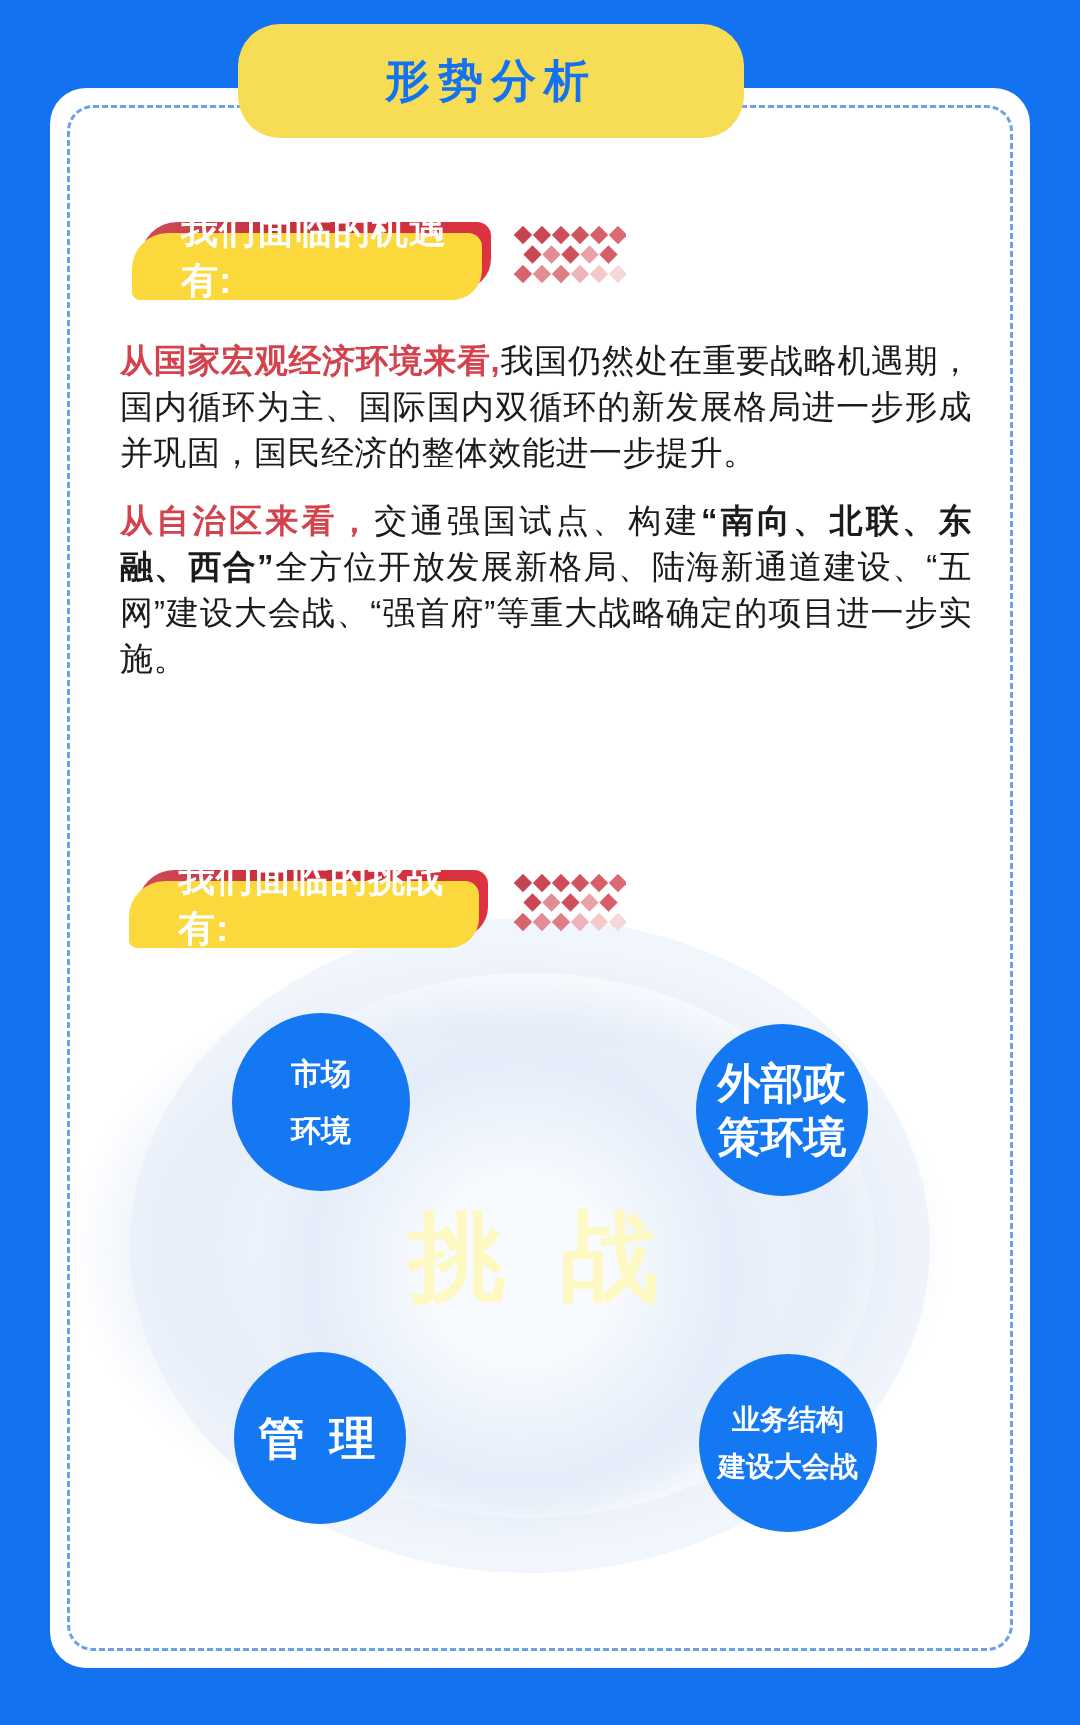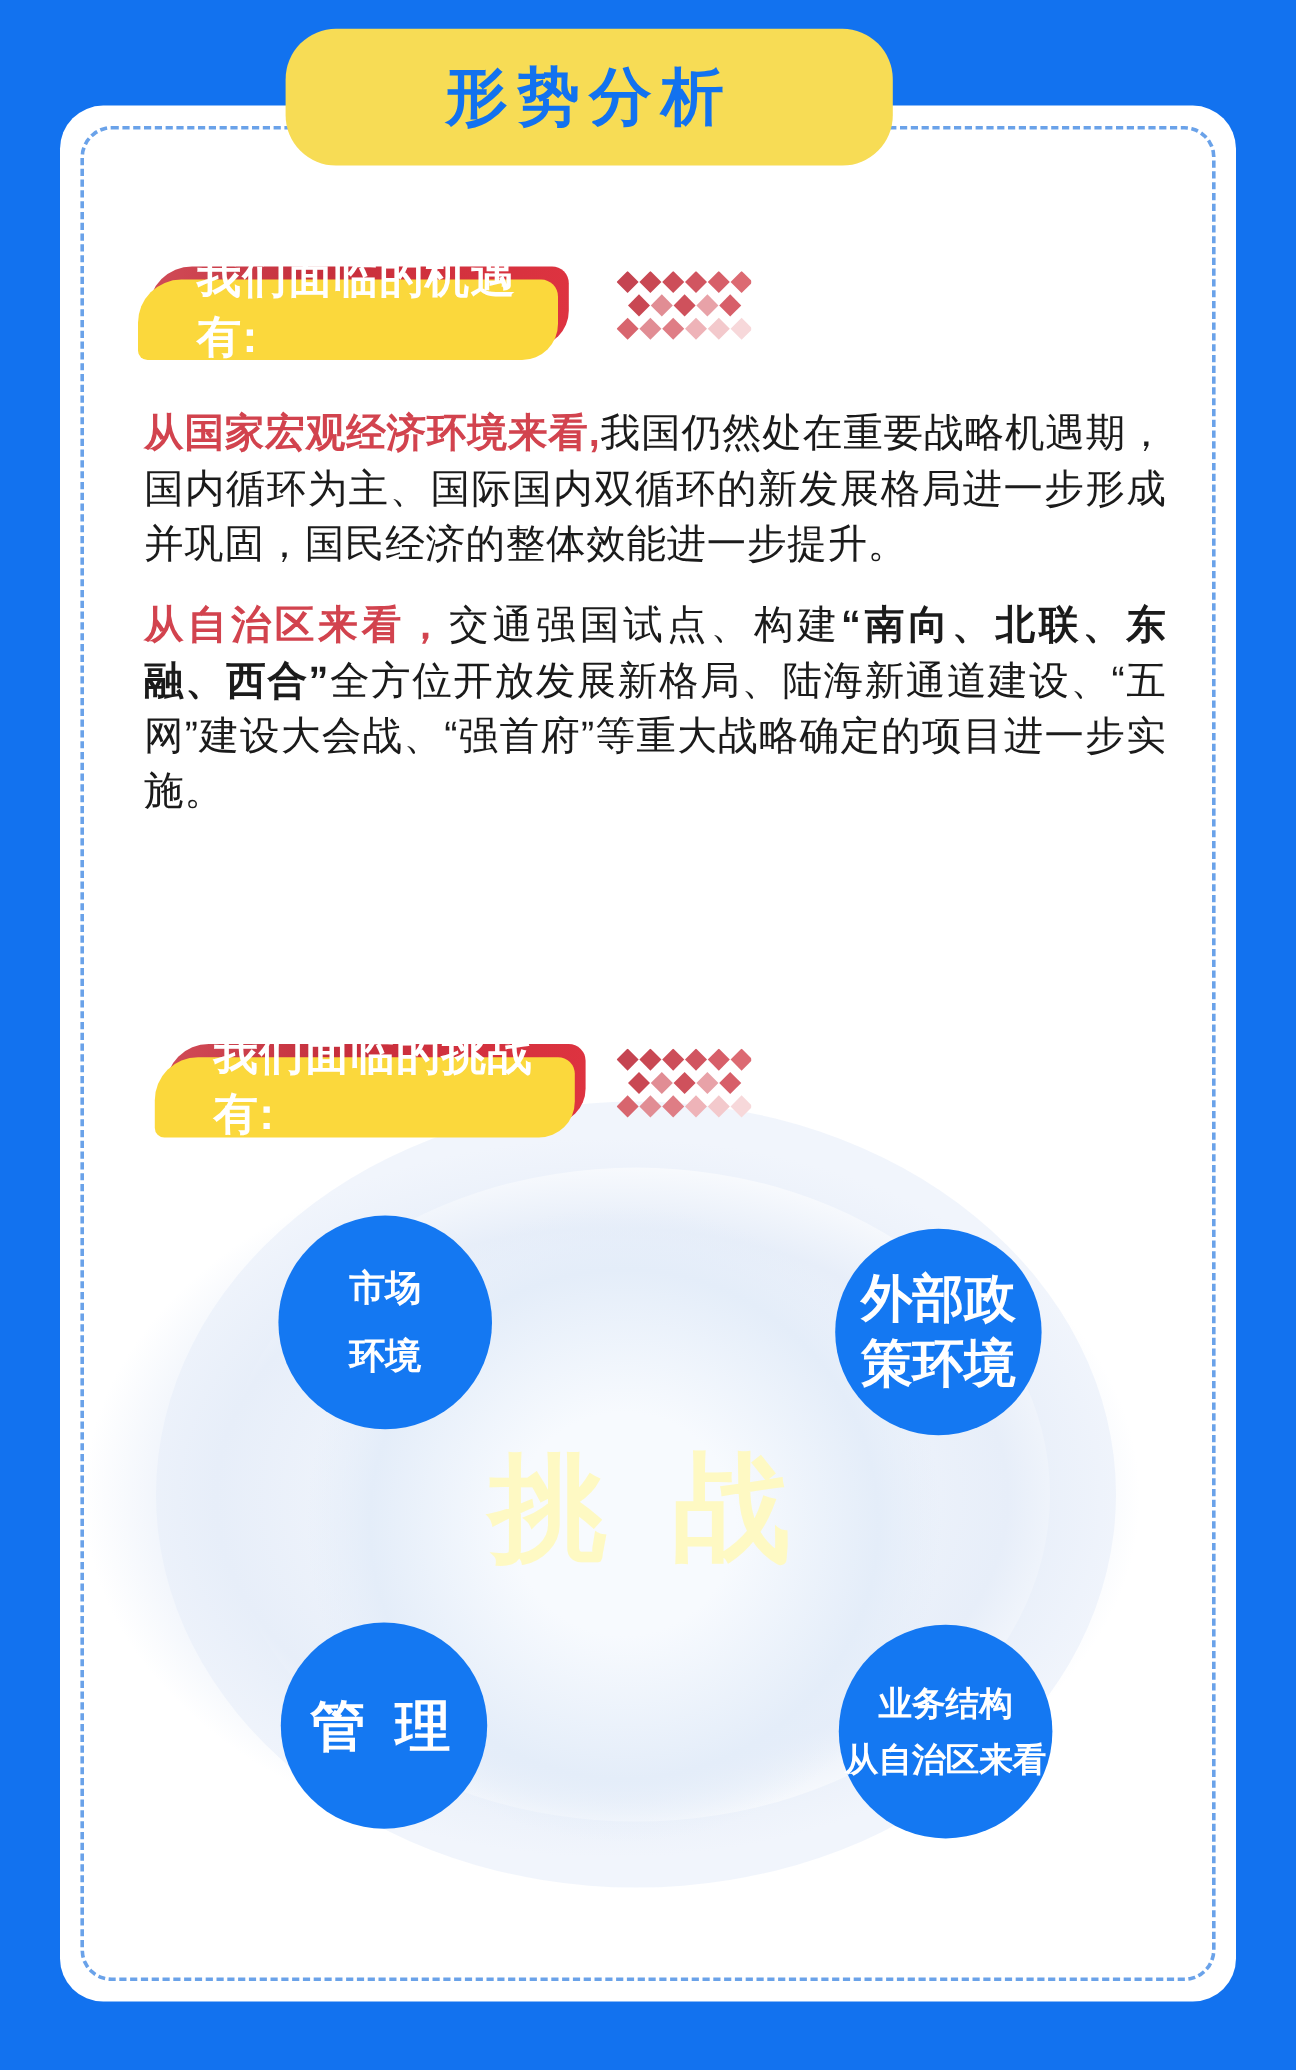--- a/index.html
+++ b/index.html
@@ -8,21 +8,21 @@
     background:#1272ef; overflow:hidden;
     font-family:"Liberation Sans", sans-serif;
   }
   
   .header-pill {
     position:absolute; left:238px; top:24px; width:506px; height:114px;
     background:#f7dc55; border-radius:42px; z-index:6;
     display:flex; align-items:center; justify-content:center;
   }
   .header-pill .title {
-    font-size:52px; font-weight:800; color:#1272ef; letter-spacing:8px;
+    font-size:45px; font-weight:800; color:#1272ef; letter-spacing:8px;
   }
   
   .card {
     position:absolute; left:50px; top:88px; width:980px; height:1580px;
     background:#ffffff; border-radius:36px; z-index:1;
   }
   .dashed-border {
     position:absolute; left:17px; top:17px; right:17px; bottom:17px;
     border:3px dashed #6aa2e9; border-radius:26px;
   }
@@ -33,21 +33,21 @@
     background:linear-gradient(105deg,#d04c58 0%,#c62f3c 38%,#df3340 100%);
     display:flex; align-items:center; padding-left:40px; box-sizing:border-box;
   }
   .section-banner::before {
     content:""; position:absolute; left:-9px; top:11px; width:100%; height:100%;
     background:#fbd83c; border-radius:inherit; z-index:-1;
   }
   .section-banner .banner-text {
     color:#ffffff; font-size:37px; font-weight:800; letter-spacing:1px;
   }
-  .banner-1 { left:124px; top:222px; }
+  .banner-1 { left:141px; top:222px; }
   .banner-2 { left:138px; top:870px; }
   
   .diamonds { position:absolute; width:112px; height:60px; z-index:3; }
   .d1 { left:514px; top:226px; }
   .d2 { left:514px; top:874px; }
   
   .paragraphs {
     position:absolute; left:120px; top:338px; width:852px; z-index:3;
   }
   .paragraphs p {
@@ -154,16 +154,16 @@
   </div>
   <div class="bubble bubble-2">
     <span>外部政</span>
     <span>策环境</span>
   </div>
   <div class="bubble bubble-3">
     <span>管 理</span>
   </div>
   <div class="bubble bubble-4">
     <span>业务结构</span>
-    <span>从自治区来看</span>
+    <span>建设大会战</span>
   </div>
 
 </div>
 
 </body></html>

